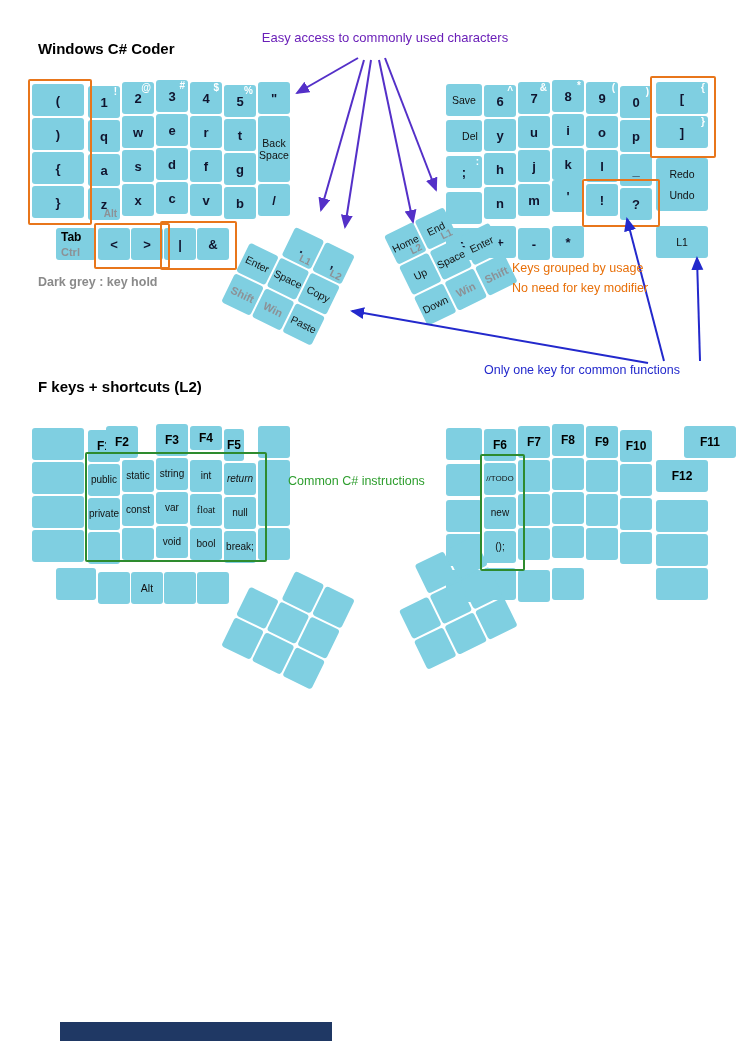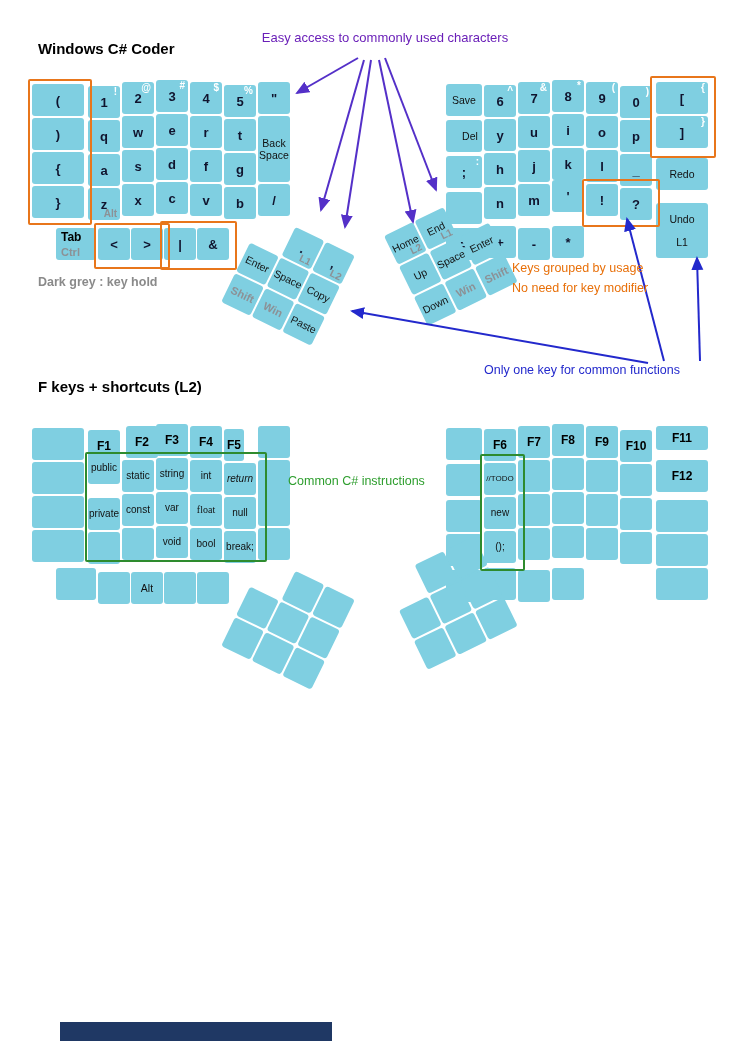--- a/index.html
+++ b/index.html
@@ -231,21 +231,21 @@
       </div>
       <div class="key" style="left: 552px; top: 180px; width: 32px; height: 32px;">
         <span class="lab">'</span>
       </div>
       <div class="key" style="left: 586px; top: 184px; width: 32px; height: 32px;">
         <span class="lab">!</span>
       </div>
       <div class="key" style="left: 620px; top: 188px; width: 32px; height: 32px;">
         <span class="lab">?</span>
       </div>
-      <div class="key wd" style="left: 656px; top: 179px; width: 52px; height: 32px; margin-top: 24px;">
+      <div class="key wd" style="left: 656px; top: 179px; width: 52px; height: 32px;">
         <span class="lab">Undo</span>
       </div>
       <div class="key" style="left: 446px; top: 228px; width: 36px; height: 32px;">
         <span class="lab">=</span>
       </div>
       <div class="key" style="left: 484px; top: 226px; width: 32px; height: 32px;">
         <span class="lab">+</span>
       </div>
       <div class="key" style="left: 518px; top: 228px; width: 32px; height: 32px;">
         <span class="lab">-</span>
@@ -256,34 +256,34 @@
       <div class="key wd" style="left: 656px; top: 226px; width: 52px; height: 32px;">
         <span class="lab">L1</span>
       </div>
       <div class="key" style="left: 32px; top: 428px; width: 52px; height: 32px;"></div>
       <div class="key" style="left: 32px; top: 462px; width: 52px; height: 32px;"></div>
       <div class="key" style="left: 32px; top: 496px; width: 52px; height: 32px;"></div>
       <div class="key" style="left: 32px; top: 530px; width: 52px; height: 32px;"></div>
       <div class="key fk" style="left: 88px; top: 430px; width: 32px; height: 32px;">
         <span class="lab">F1</span>
       </div>
-      <div class="key fk" style="left: 126px; top: 426px; width: 32px; height: 32px;">
+      <div class="key fk" style="left: 106px; top: 426px; width: 32px; height: 32px;">
         <span class="lab">F2</span>
       </div>
       <div class="key fk" style="left: 156px; top: 424px; width: 32px; height: 32px;">
         <span class="lab">F3</span>
       </div>
-      <div class="key fk" style="left: 190px; top: 426px; width: 32px; height: 32px;">
+      <div class="key fk" style="left: 190px; top: 426px; width: 32px; height: 24px;">
         <span class="lab">F4</span>
       </div>
       <div class="key fk" style="left: 224px; top: 429px; width: 20px; height: 32px;">
         <span class="lab">F5</span>
       </div>
       <div class="key" style="left: 258px; top: 426px; width: 32px; height: 32px;"></div>
-      <div class="key kw" style="left: 88px; top: 452px; width: 32px; height: 32px;">
+      <div class="key kw" style="left: 88px; top: 464px; width: 32px; height: 32px;">
         <span class="lab">public</span>
       </div>
       <div class="key kw" style="left: 122px; top: 460px; width: 32px; height: 32px;">
         <span class="lab">static</span>
       </div>
       <div class="key kw" style="left: 156px; top: 458px; width: 32px; height: 32px;">
         <span class="lab">string</span>
       </div>
       <div class="key kw" style="left: 190px; top: 460px; width: 32px; height: 32px;">
         <span class="lab">int</span>
@@ -335,21 +335,21 @@
       </div>
       <div class="key fk" style="left: 552px; top: 424px; width: 32px; height: 32px;">
         <span class="lab">F8</span>
       </div>
       <div class="key fk" style="left: 586px; top: 426px; width: 32px; height: 32px;">
         <span class="lab">F9</span>
       </div>
       <div class="key fk" style="left: 620px; top: 430px; width: 32px; height: 32px;">
         <span class="lab">F10</span>
       </div>
-      <div class="key fk" style="left: 656px; top: 426px; width: 52px; height: 24px;">
+      <div class="key fk" style="left: 684px; top: 426px; width: 52px; height: 32px;">
         <span class="lab">F11</span>
       </div>
       <div class="key" style="left: 446px; top: 464px; width: 36px; height: 32px;"></div>
       <div class="key kws" style="left: 484px; top: 463px; width: 32px; height: 32px;">
         <span class="lab">//TODO</span>
       </div>
       <div class="key" style="left: 518px; top: 460px; width: 32px; height: 32px;"></div>
       <div class="key" style="left: 552px; top: 458px; width: 32px; height: 32px;"></div>
       <div class="key" style="left: 586px; top: 460px; width: 32px; height: 32px;"></div>
       <div class="key" style="left: 620px; top: 464px; width: 32px; height: 32px;"></div>

